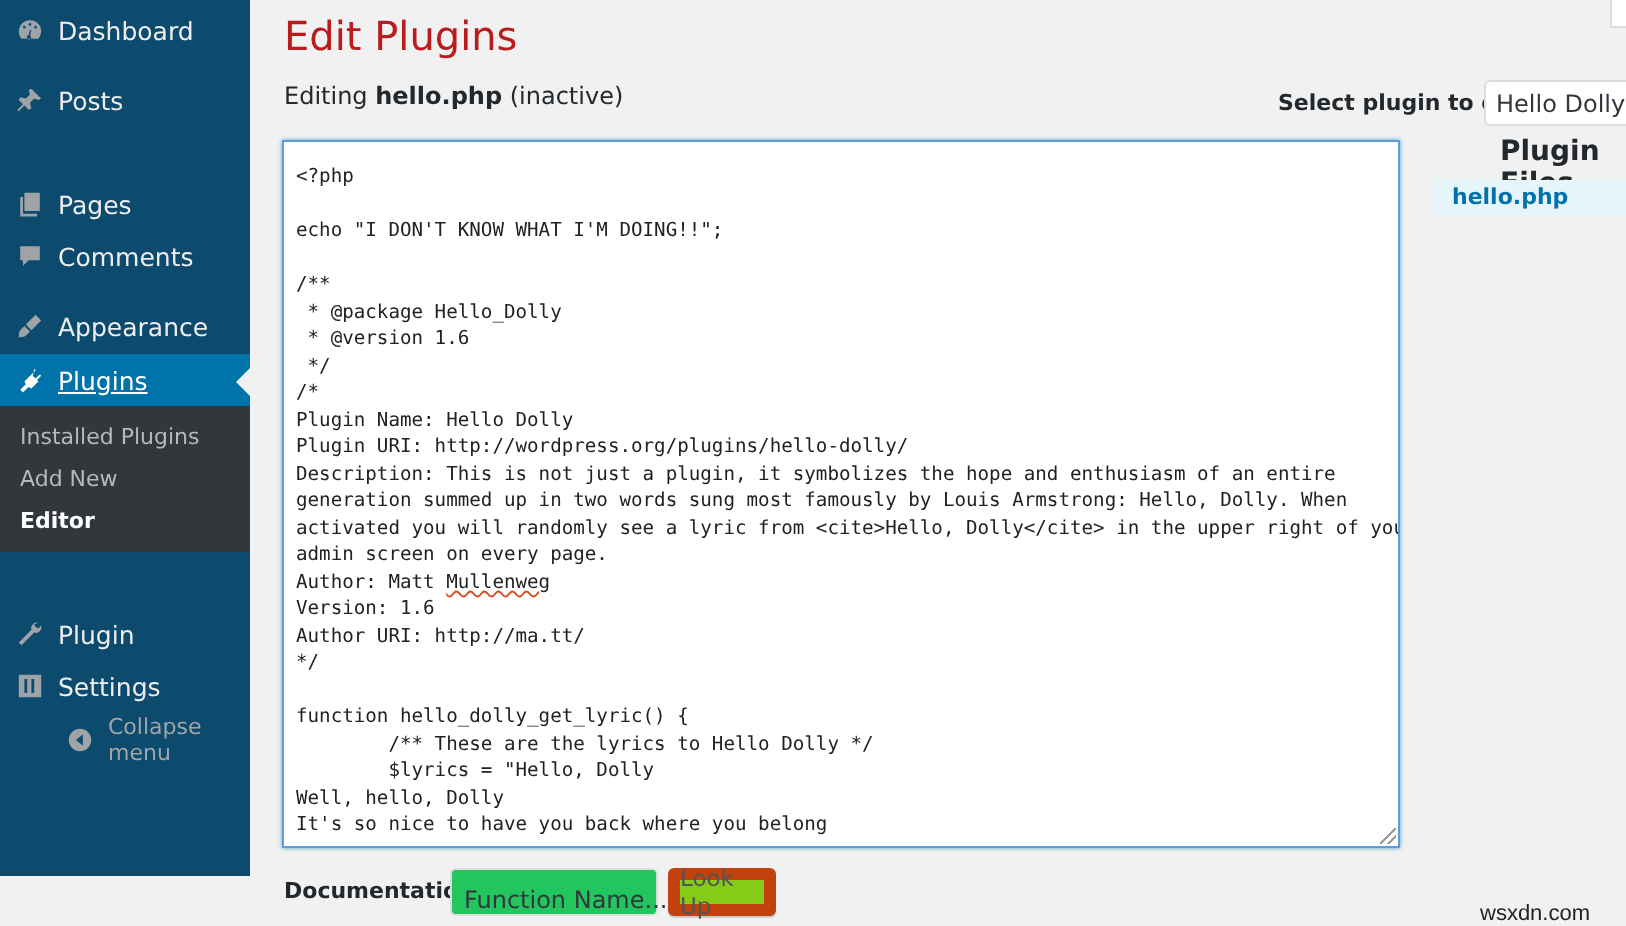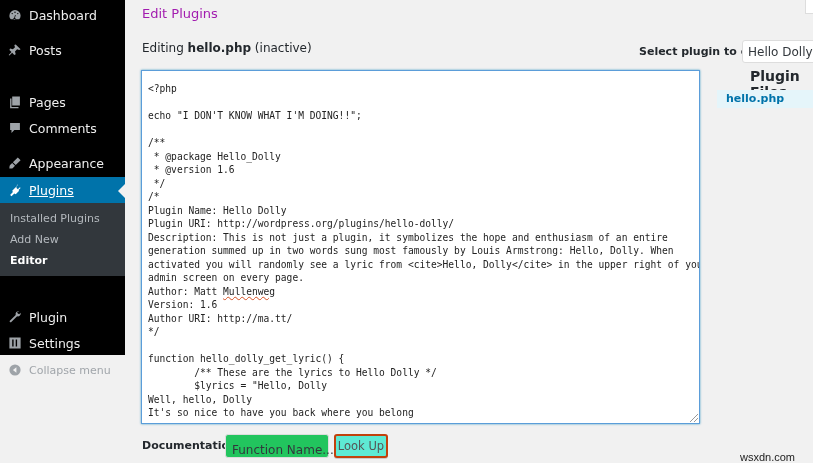--- a/index.html
+++ b/index.html
@@ -1,53 +1,53 @@
 <!DOCTYPE html>
 <html><head>
   <meta charset="utf-8">
   <style>
     * { box-sizing: border-box; margin: 0; padding: 0; }
     html, body { width: 813px; height: 463px; overflow: hidden; }
     body { background: #f1f1f1; font-family: "DejaVu Sans", sans-serif; position: relative; }
 
     
-    .sidebar { position: absolute; left: 0; top: 0; width: 125px; height: 355px; background: #000000; }
+    .sidebar { position: absolute; left: 0; top: 0; width: 125px; height: 438px; background: #0c4a6e; }
     .menu-item { position: absolute; left: 0; width: 125px; height: 26px; display: flex; align-items: center; color: #eee; font-size: 12.5px; }
     .menu-item .ico { width: 14px; height: 14px; margin-left: 8px; margin-right: 7px; display: inline-flex; align-items: center; justify-content: center; color: #9ea3a8; }
     .menu-item .ico svg { width: 14px; height: 14px; fill: #9ea3a8; }
     .menu-item.active { background: #0073aa; color: #fff; text-decoration: underline; }
     .menu-item.active .ico svg { fill: #fff; }
     .active-arrow { position: absolute; right: 0; top: 7px; width: 0; height: 0; border-top: 7px solid transparent; border-bottom: 7px solid transparent; border-right: 7px solid #f1f1f1; }
     .submenu { position: absolute; left: 0; top: 203px; width: 125px; height: 73px; background: #32373c; }
     .submenu-item { position: absolute; left: 10px; font-size: 11px; color: #b4b9be; }
     .submenu-item.current { color: #fff; font-weight: bold; }
-    .collapse { color: #a0a5aa; font-size: 11px; }
+    .collapse { color: #a0a5aa; font-size: 11px; padding-left: 25px; }
 
     
-    .page-title { position: absolute; left: 142px; top: 6px; font-size: 13px; color: #a21caf; font-weight: normal; }
+    .page-title { position: absolute; left: 142px; top: 6px; font-size: 20px; color: #b91c1c; font-weight: normal; }
     .editing-line { position: absolute; left: 142px; top: 41px; font-size: 12px; color: #23282d; }
     .editing-line b { font-weight: bold; }
 
     .select-label { position: absolute; left: 639px; top: 45px; font-size: 11px; color: #23282d; font-weight: bold; }
     .plugin-select { position: absolute; left: 742px; top: 40px; width: 80px; height: 23px; background: #fff; border: 1px solid #ddd; border-radius: 3px; font-size: 12px; color: #32373c; display: flex; align-items: center; padding-left: 5px; white-space: nowrap; }
 
     .top-corner { position: absolute; left: 805px; top: 0; width: 10px; height: 14px; border-left: 1px solid #ddd; border-bottom: 1px solid #ddd; background: #fff; }
 
     .files-title { position: absolute; left: 717px; top: 68px; font-size: 14px; font-weight: bold; color: #23282d; margin-left: 33px; }
     .file-item { position: absolute; left: 717px; top: 90px; width: 96px; height: 18px; background: #e5f5fa; color: #0073aa; font-size: 11px; font-weight: bold; padding-left: 9px; line-height: 18px; }
 
     .editor { position: absolute; left: 141px; top: 70px; width: 559px; height: 354px; background: #fff; border: 1px solid #5b9dd9; box-shadow: 0 0 2px rgba(30,140,190,.8); overflow: hidden; }
     .code { font-family: "DejaVu Sans Mono", monospace; font-size: 9.6px; line-height: 13.5px; color: #222; padding: 11px 6px; white-space: pre; }
     .squiggle { text-decoration: underline wavy #d54e21; text-decoration-thickness: 1px; }
     .resize-grip { position: absolute; right: 1px; bottom: 1px; width: 8px; height: 8px; background: linear-gradient(135deg, transparent 45%, #999 45%, #999 55%, transparent 55%, transparent 70%, #999 70%, #999 80%, transparent 80%); }
 
     .doc-label { position: absolute; left: 142px; top: 439px; font-size: 11px; color: #23282d; font-weight: bold; }
     .doc-select { position: absolute; left: 225px; top: 434px; width: 104px; height: 24px; background: #22c55e; border: 1px solid #ddd; border-radius: 3px; font-size: 12px; color: #32373c; display: flex; align-items: flex-end; padding-left: 6px; white-space: nowrap; }
     .doc-select .chev { margin-left: 4px; font-size: 9px; color: #555; }
-    .lookup-btn { position: absolute; left: 334px; top: 434px; width: 54px; height: 24px; background: #5eead4; border: 2px solid #c2410c; border-radius: 3px; font-size: 11.5px; color: #555; display: flex; align-items: center; justify-content: center; box-shadow: 0 1px 0 #ccc; }
+    .lookup-btn { position: absolute; left: 334px; top: 434px; width: 54px; height: 24px; background: #84cc16; border: 6px solid #c2410c; border-radius: 3px; font-size: 11.5px; color: #555; display: flex; align-items: center; justify-content: center; box-shadow: 0 1px 0 #ccc; }
 
     .watermark { position: absolute; left: 740px; top: 451px; font-family: "Liberation Sans", sans-serif; font-size: 11px; color: #222; }
   </style>
 </head>
 <body>
 
 <div class="sidebar">
   <div class="menu-item" style="top:2px">
     <span class="ico">
         <svg viewBox="0 0 20 20">

